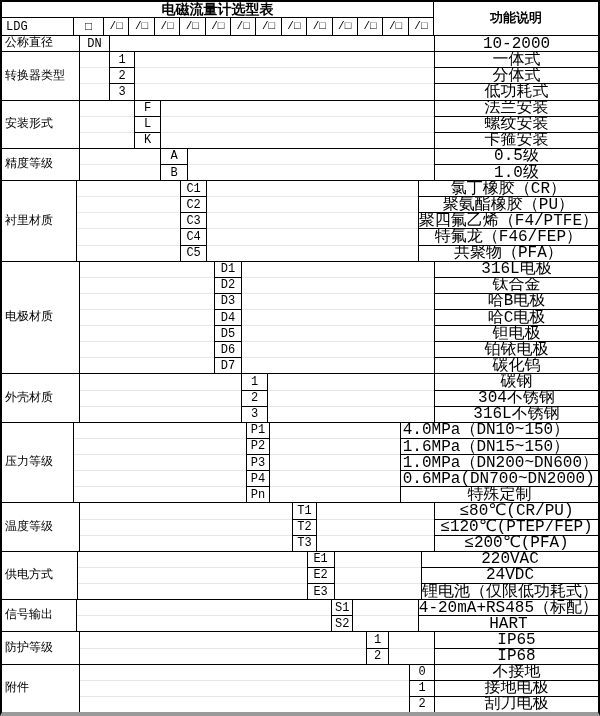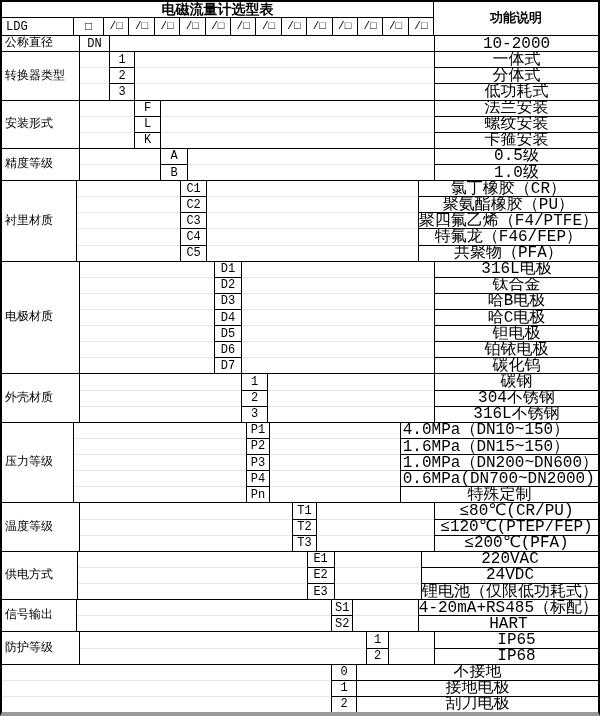--- a/index.html
+++ b/index.html
@@ -349,20 +349,21 @@
         <div class="fillcol" style="width: 45px;">
           <div class="fillrow"></div>
           <div class="fillrow"></div>
         </div>
         <div class="desccol">
           <div class="desc">IP65</div>
           <div class="desc">IP68</div>
         </div>
       </div>
       <div class="band" style="flex-grow: 3;">
+        <div class="lbl">附件</div>
         <div class="fillcol lf" style="width: 330px;">
           <div class="fillrow"></div>
           <div class="fillrow"></div>
           <div class="fillrow"></div>
         </div>
         <div class="codecol noright" style="width: 24px;">
           <div class="code">0</div>
           <div class="code">1</div>
           <div class="code">2</div>
         </div>

